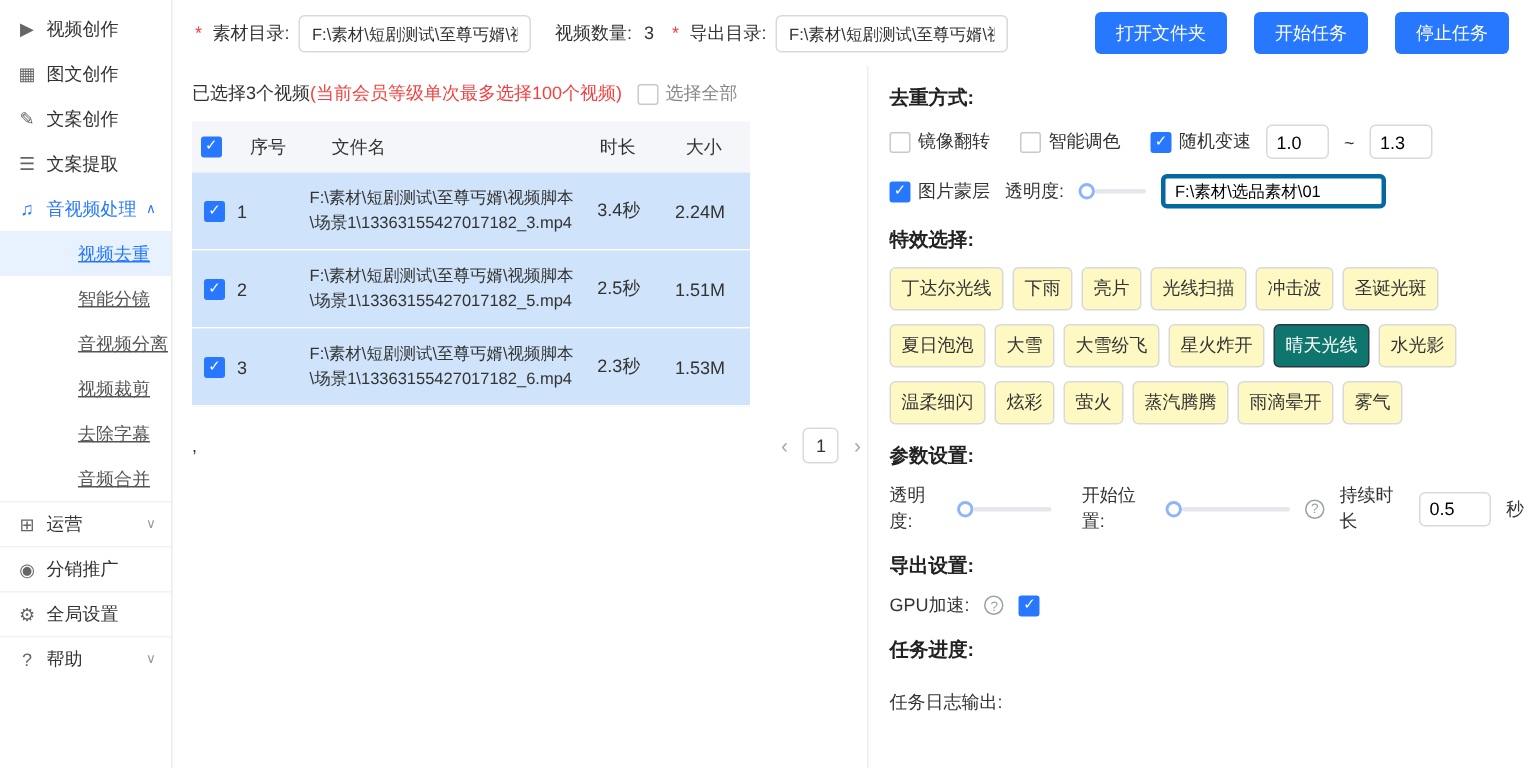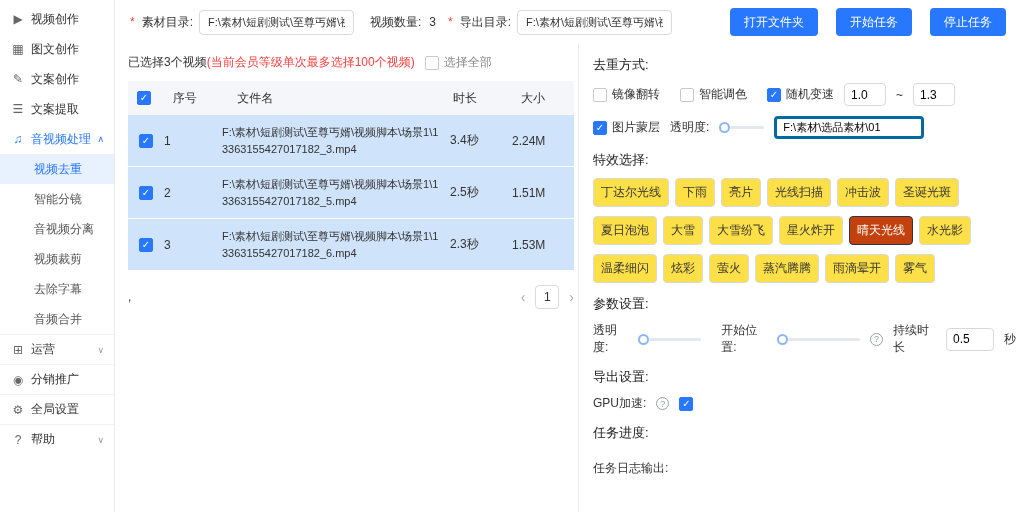--- a/index.html
+++ b/index.html
@@ -10,73 +10,73 @@
   }
   button, input { font-family: inherit; }
 
   
   #sidebar { position:absolute; left:0; top:0; width:115px; height:512px; border-right:1px solid #ececec; background:#fff; padding-top:4px; }
   .side-item { height:30px; display:flex; align-items:center; padding:0 10px; cursor:pointer; color:#333; }
   .sicon { width:16px; text-align:center; margin-right:5px; color:#666; font-size:12px; flex:none; }
   .slabel { flex:1; white-space:nowrap; }
   .chev { color:#999; font-size:9px; margin-left:4px; }
   .active-parent, .active-parent .sicon, .active-parent .chev { color:#2878ff; }
-  .sub { padding-left:34px; color:#555; }
+  .sub { padding-left:52px; color:#555;text-decoration:underline; }
   .sub.active { background:#e8f2fe; color:#2878ff; }
   .bottom-sep { border-top:1px solid #f2f2f2; }
 
   
   #topbar { position:absolute; left:116px; top:0; right:0; height:44px; display:flex; align-items:center; padding-left:14px; gap:6px; }
   .req { color:#f53f3f; margin-right:1px; }
   .tb-label { color:#333; white-space:nowrap; }
   .tb-input { height:25px; border:1px solid #d9d9d9; border-radius:4px; padding:0 8px; font-size:11px; color:#333; width:155px; outline:none; }
   .count-val { margin:0 6px 0 2px; }
   .btn { background:#2878ff; color:#fff; border:none; border-radius:4px; height:28px; padding:0 14px; font-size:12px; cursor:pointer; white-space:nowrap; }
   .btn.first { margin-left:52px; }
   .btn + .btn { margin-left:12px; }
 
   
   .cb { width:14px; height:14px; border:1px solid #c9c9c9; border-radius:2px; background:#fff; display:inline-flex; align-items:center; justify-content:center; flex:none; cursor:pointer; }
   .cb.checked { background:#2878ff; border-color:#2878ff; }
   .cb.checked::after { content:"✓"; color:#fff; font-size:10px; line-height:1; }
 
   
-  #left-main { position:absolute; left:128px; top:54px; width:446px; }
+  #left-main { position:absolute; left:128px; top:54px; width:372px; }
   .sel-row { display:flex; align-items:center; font-size:12px; }
   .warn { color:#f53f3f; }
   .select-all { display:flex; align-items:center; gap:5px; color:#888; margin-left:10px; cursor:pointer; }
   .thead { display:flex; align-items:center; background:#f4f6f9; height:34px; margin-top:10px; color:#333;gap:13px; }
   .col-cb { width:36px; display:flex; justify-content:center; }
   .col-idx { width:58px; }
   .col-name { width:228px; padding-right:10px; }
   .col-dur { width:62px; }
   .col-size { width:60px; }
   .trow { display:flex; align-items:center; background:#cfe3fa; min-height:52px; border-bottom:1px solid #fff; cursor:pointer; }
   .trow .col-name { font-size:11px; word-break:break-all; line-height:1.5; color:#333; }
   .pag { display:flex; justify-content:flex-end; align-items:center; gap:10px; margin-top:14px; width:446px; color:#a8a8a8; }
   .page-box { width:24px; height:24px; border:1px solid #d9d9d9; border-radius:4px; display:flex; align-items:center; justify-content:center; color:#333; background:#fff; cursor:pointer; }
   .pag-arrow { cursor:pointer; font-size:14px; }
   #stray { position:absolute; left:128px; top:290px; color:#333; }
 
   
   #right-panel { position:absolute; left:578px; top:44px; right:0; bottom:0; border-left:1px solid #ededed; padding:8px 8px 0 14px; }
-  .sec-title { font-weight:400; font-size:13px; color:#222; margin:12px 0 9px; }
+  .sec-title { font-weight:700; font-size:13px; color:#222; margin:12px 0 9px; }
   .sec-title.first { margin-top:4px; }
   .flex-row { display:flex; align-items:center; gap:10px; margin-bottom:10px; }
   .cb-label { display:flex; align-items:center; gap:5px; cursor:pointer; white-space:nowrap; }
   .gap-lg { margin-left:10px; }
   .mini-input { width:42px; height:23px; border:1px solid #d9d9d9; border-radius:4px; padding:0 6px; font-size:12px; outline:none; }
   .path-input { width:150px; height:23px; border:3px solid #0369a1; border-radius:4px; padding:0 6px; font-size:11px; outline:none; }
   .slider { display:inline-flex; align-items:center; }
   .handle { width:11px; height:11px; border:2px solid #8fb5f9; background:#fff; border-radius:50%; flex:none; }
   .rail { height:3px; background:#e4e7ec; border-radius:2px; }
   .qicon { width:13px; height:13px; border-radius:50%; border:1px solid #9aa0a6; color:#9aa0a6; font-size:9px; display:inline-flex; align-items:center; justify-content:center; flex:none; }
   #fx-wrap { display:flex; flex-wrap:wrap; gap:9px 6px; width:430px; }
-  .fx { background:#fde047; border:1px solid #d9d9d9; border-radius:4px; padding:5px 7px; font-size:12px; color:#333; cursor:pointer; white-space:nowrap; }
-  .fx.sel { background:#c2410c; border-color:#2b3648; color:#fff; }
+  .fx { background:#fef9c3; border:1px solid #d9d9d9; border-radius:4px; padding:5px 7px; font-size:12px; color:#333; cursor:pointer; white-space:nowrap; }
+  .fx.sel { background:#0f766e; border-color:#2b3648; color:#fff; }
   .log-label { margin-top:18px; color:#333; }
 </style>
 </head>
 <body>
 
 <div id="sidebar">
   <div class="side-item">
     <span class="sicon">▶</span>
     <span class="slabel">视频创作</span>
   </div>

